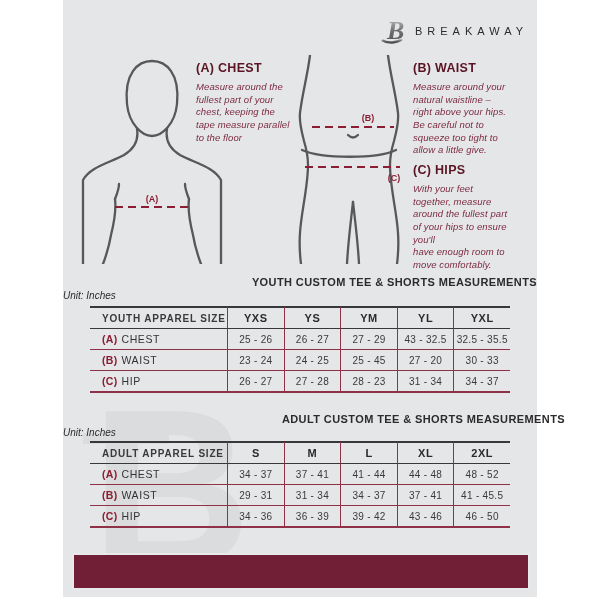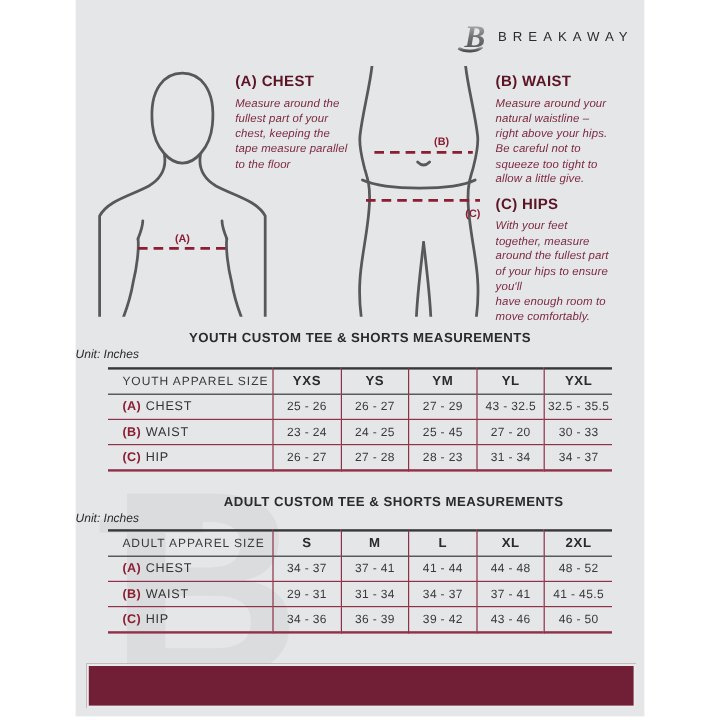--- a/index.html
+++ b/index.html
@@ -29,42 +29,42 @@
   .instr h3 { margin:0 0 6px 0; font-size:12.5px; font-weight:bold; color:#5A1423; letter-spacing:0.3px; }
   .instr p  { margin:0; font-size:9.5px; font-style:italic; color:#7C2A40;
               line-height:1.33; white-space:pre-line; letter-spacing:0.1px; }
 
   
   .fig { position:absolute; }
   .fig-a { left:13px; top:55px; }
   .fig-b { left:227px; top:55px; }
 
   
-  .sec-title { position:absolute; left:0; width:100%; text-align:center; font-size:11px;
+  .sec-title { position:absolute; left:0; width:100%; text-align:right; font-size:11px;
                font-weight:bold; color:#2B2B2D; letter-spacing:0.4px; }
   .sec-unit  { position:absolute; left:0; width:100%; text-align:left; font-size:10px;
                font-style:italic; color:#2B2B2D; }
   .yt-title { top:276px; }  .yt-unit { top:290px; }
   .ad-title { top:413px;padding-left:28px; }  .ad-unit { top:427px; }
 
   
   .size-table { position:absolute; left:27px; width:420px; display:grid;
                 grid-template-columns:137px repeat(5, 1fr);
                 grid-template-rows:23px 21px 21px 22px; }
   .yt-table { top:306px; }
   .ad-table { top:441px; }
   .c { display:flex; align-items:center; justify-content:center; font-size:10px;
        color:#3A3A3C; letter-spacing:0.3px; }
   .c.first { justify-content:flex-start; padding-left:12px; }
   .c.vline { border-left:1px solid #90314A; }
   .c.hdr-row { border-top:2px solid #38383A; border-bottom:1.5px solid #38383A; }
   .c.rsep { border-bottom:1.5px solid #90314A; }
   .c.rlast { border-bottom:2px solid #90314A; }
   .col-hdr { font-weight:bold; font-size:11px; color:#2B2B2D; letter-spacing:0.5px; }
-  .rowhdr-label { font-size:10px; color:#3A3A3C; letter-spacing:0.8px; }
+  .rowhdr-label { font-size:10px; color:#3A3A3C; letter-spacing:0.8px;font-weight:bold; }
   .rl-prefix { font-weight:bold; color:#8B1E33; font-size:10.5px; margin-right:4px; letter-spacing:0.3px; }
   .rl-label { font-size:10.5px; color:#333335; letter-spacing:0.6px; }
 
   
   .footer-bar { position:absolute; left:9px; top:553px; width:454px; height:33px;
                 background:#711F36; border:2px solid #E8E9EB; }
 </style>
 </head>
 <body>
 

